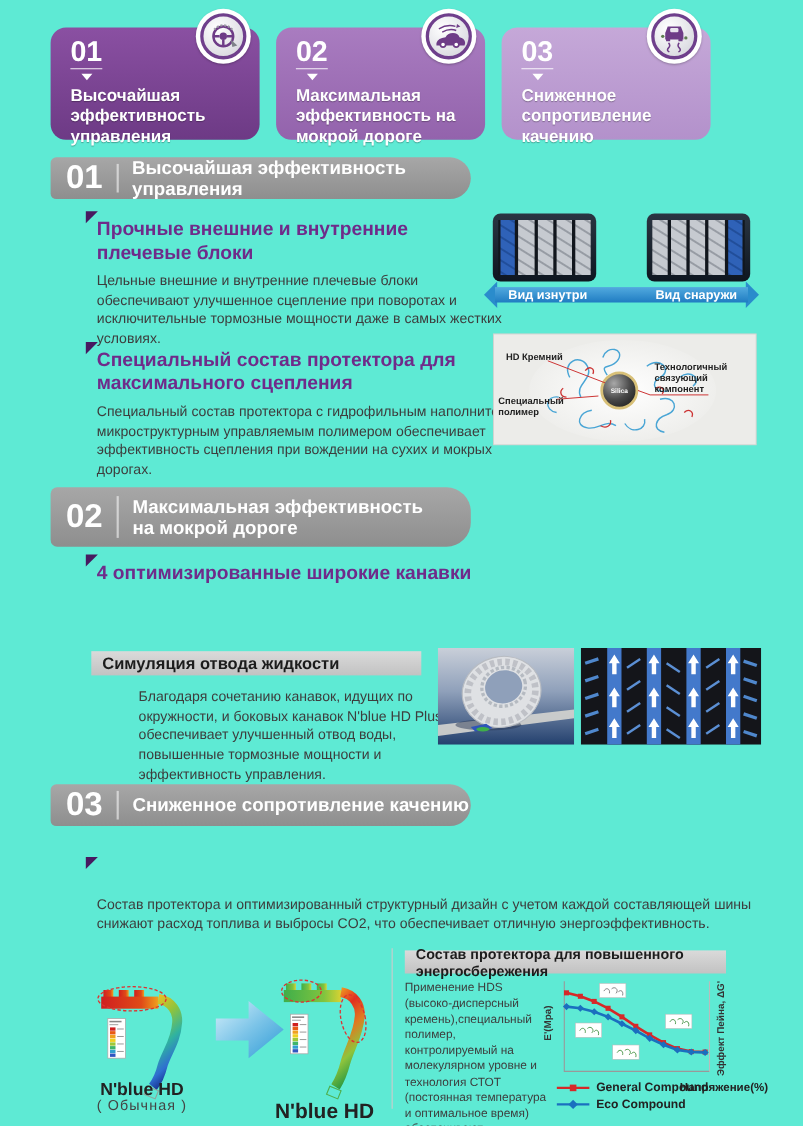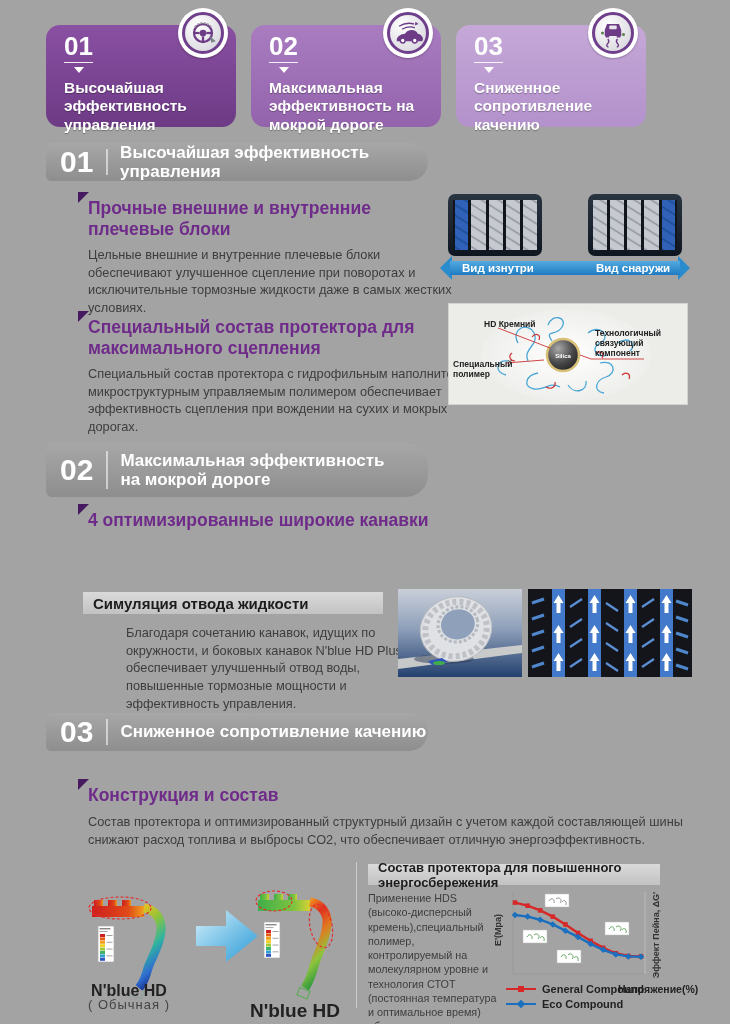--- a/index.html
+++ b/index.html
@@ -1,16 +1,16 @@
 <!DOCTYPE html>
 <html><head>
 <meta charset="utf-8">
 <style>
   html,body{margin:0;padding:0;background:#fff;}
-  .page{position:relative;width:730px;height:1024px;background:#a3a3a3;overflow:hidden;
+  .page{position:relative;width:730px;height:1024px;background:#5eead4;overflow:hidden;
         font-family:"Liberation Sans","DejaVu Sans",sans-serif;-webkit-font-smoothing:antialiased;}
 
   
   .card{position:absolute;top:25px;width:190px;height:102px;border-radius:14px;color:#fff;}
   .card1{left:46px;background:linear-gradient(180deg,#8a50a2,#6d3a85);}
   .card2{left:251px;background:linear-gradient(180deg,#a97cc0,#9363ac);}
   .card3{left:456px;background:linear-gradient(180deg,#c5a8d8,#b391cb);}
   .card-num{position:absolute;left:18px;top:8px;font-size:26px;font-weight:bold;line-height:1;
             padding-bottom:3px;border-bottom:1px solid rgba(255,255,255,.9);}
   .card-tri{position:absolute;left:28px;top:42px;width:0;height:0;
@@ -112,21 +112,21 @@
   </div>
 
   <div class="sec-banner" style="top:143px;height:38px;">
     <span class="sec-num">01</span>
     <span class="sec-sep"></span>
     <span class="sec-title">Высочайшая эффективность управления</span>
   </div>
 
   <div class="flag" style="left:78px;top:192px;"></div>
   <div class="feat-title" style="left:88px;top:198px;width:370px;">Прочные внешние и внутренние плечевые блоки</div>
-  <div class="body-text" style="left:88px;top:246px;width:372px;">Цельные внешние и внутренние плечевые блоки обеспечивают улучшенное сцепление при поворотах и исключительные тормозные жидкости даже в самых жестких условиях.</div>
+  <div class="body-text" style="left:88px;top:246px;width:372px;">Цельные внешние и внутренние плечевые блоки обеспечивают улучшенное сцепление при поворотах и исключительные тормозные мощности даже в самых жестких условиях.</div>
 
   <svg class="fig" style="left:440px;top:190px;" width="250" height="92" viewBox="0 0 250 92">
     <defs>
       <pattern id="sipeG" patternUnits="userSpaceOnUse" width="9" height="9" patternTransform="rotate(32)">
         <rect width="9" height="9" fill="#c6cad0"></rect>
           <line x1="0" y1="4.5" x2="9" y2="4.5" stroke="#8e939b" stroke-width="1.5"></line>
       </pattern>
       <pattern id="sipeB" patternUnits="userSpaceOnUse" width="9" height="9" patternTransform="rotate(32)">
         <rect width="9" height="9" fill="#2f62b8"></rect>
           <line x1="0" y1="4.5" x2="9" y2="4.5" stroke="#1e4a94" stroke-width="1.5"></line>
@@ -205,21 +205,21 @@
       </g>
       <circle cx="115" cy="52" r="16" fill="url(#sph)" stroke="#d8c078" stroke-width="2.5"></circle>
       <text x="115" y="54.5" text-anchor="middle" font-size="6" font-weight="bold" fill="#fff">Silica</text>
       <g stroke="#cc3333" stroke-width="0.9">
         <line x1="50" y1="25" x2="102" y2="45"></line>
         <line x1="58" y1="60" x2="96" y2="57"></line>
         <line x1="143" y1="56" x2="132" y2="52"></line>
         <line x1="143" y1="56" x2="196" y2="56"></line>
       </g>
     </svg>
-    <div class="diagram-label" style="left:12px;top:17px;width:52px;margin-left:24px;">HD Кремний</div>
+    <div class="diagram-label" style="left:12px;top:17px;width:52px;">HD Кремний</div>
     <div class="diagram-label" style="left:5px;top:57px;width:58px;">Специальный полимер</div>
     <div class="diagram-label" style="left:147px;top:26px;width:62px;">Технологичный связующий компонент</div>
   </div>
 
   <div class="sec-banner" style="top:443px;height:54px;">
     <span class="sec-num">02</span>
     <span class="sec-sep" style="height:38px;"></span>
     <span class="sec-title" style="width:280px;">Максимальная эффективность на мокрой дороге</span>
   </div>
 
@@ -296,21 +296,20 @@
     </g>
   </svg>
 
   <div class="sec-banner" style="top:713px;height:38px;">
     <span class="sec-num">03</span>
     <span class="sec-sep"></span>
     <span class="sec-title">Сниженное сопротивление качению</span>
   </div>
 
   <div class="flag" style="left:78px;top:779px;"></div>
-  <div class="feat-title" style="left:88px;top:785px;width:400px;">Конструкция и состав</div>
   <div class="body-text" style="left:88px;top:813px;width:630px;">Состав протектора и оптимизированный структурный дизайн с учетом каждой составляющей шины снижают расход топлива и выбросы CO2, что обеспечивает отличную энергоэффективность.</div>
 
 
   <svg class="fig" style="left:86px;top:892px;" width="86" height="112" viewBox="0 0 86 112">
     <defs>
       <linearGradient id="gb1" x1="0" y1="0" x2="1" y2="0">
         <stop offset="0" stop-color="#cf1f1f"></stop>
           <stop offset="0.7" stop-color="#e04a17"></stop>
           <stop offset="1" stop-color="#efa01f"></stop>
       </linearGradient>

